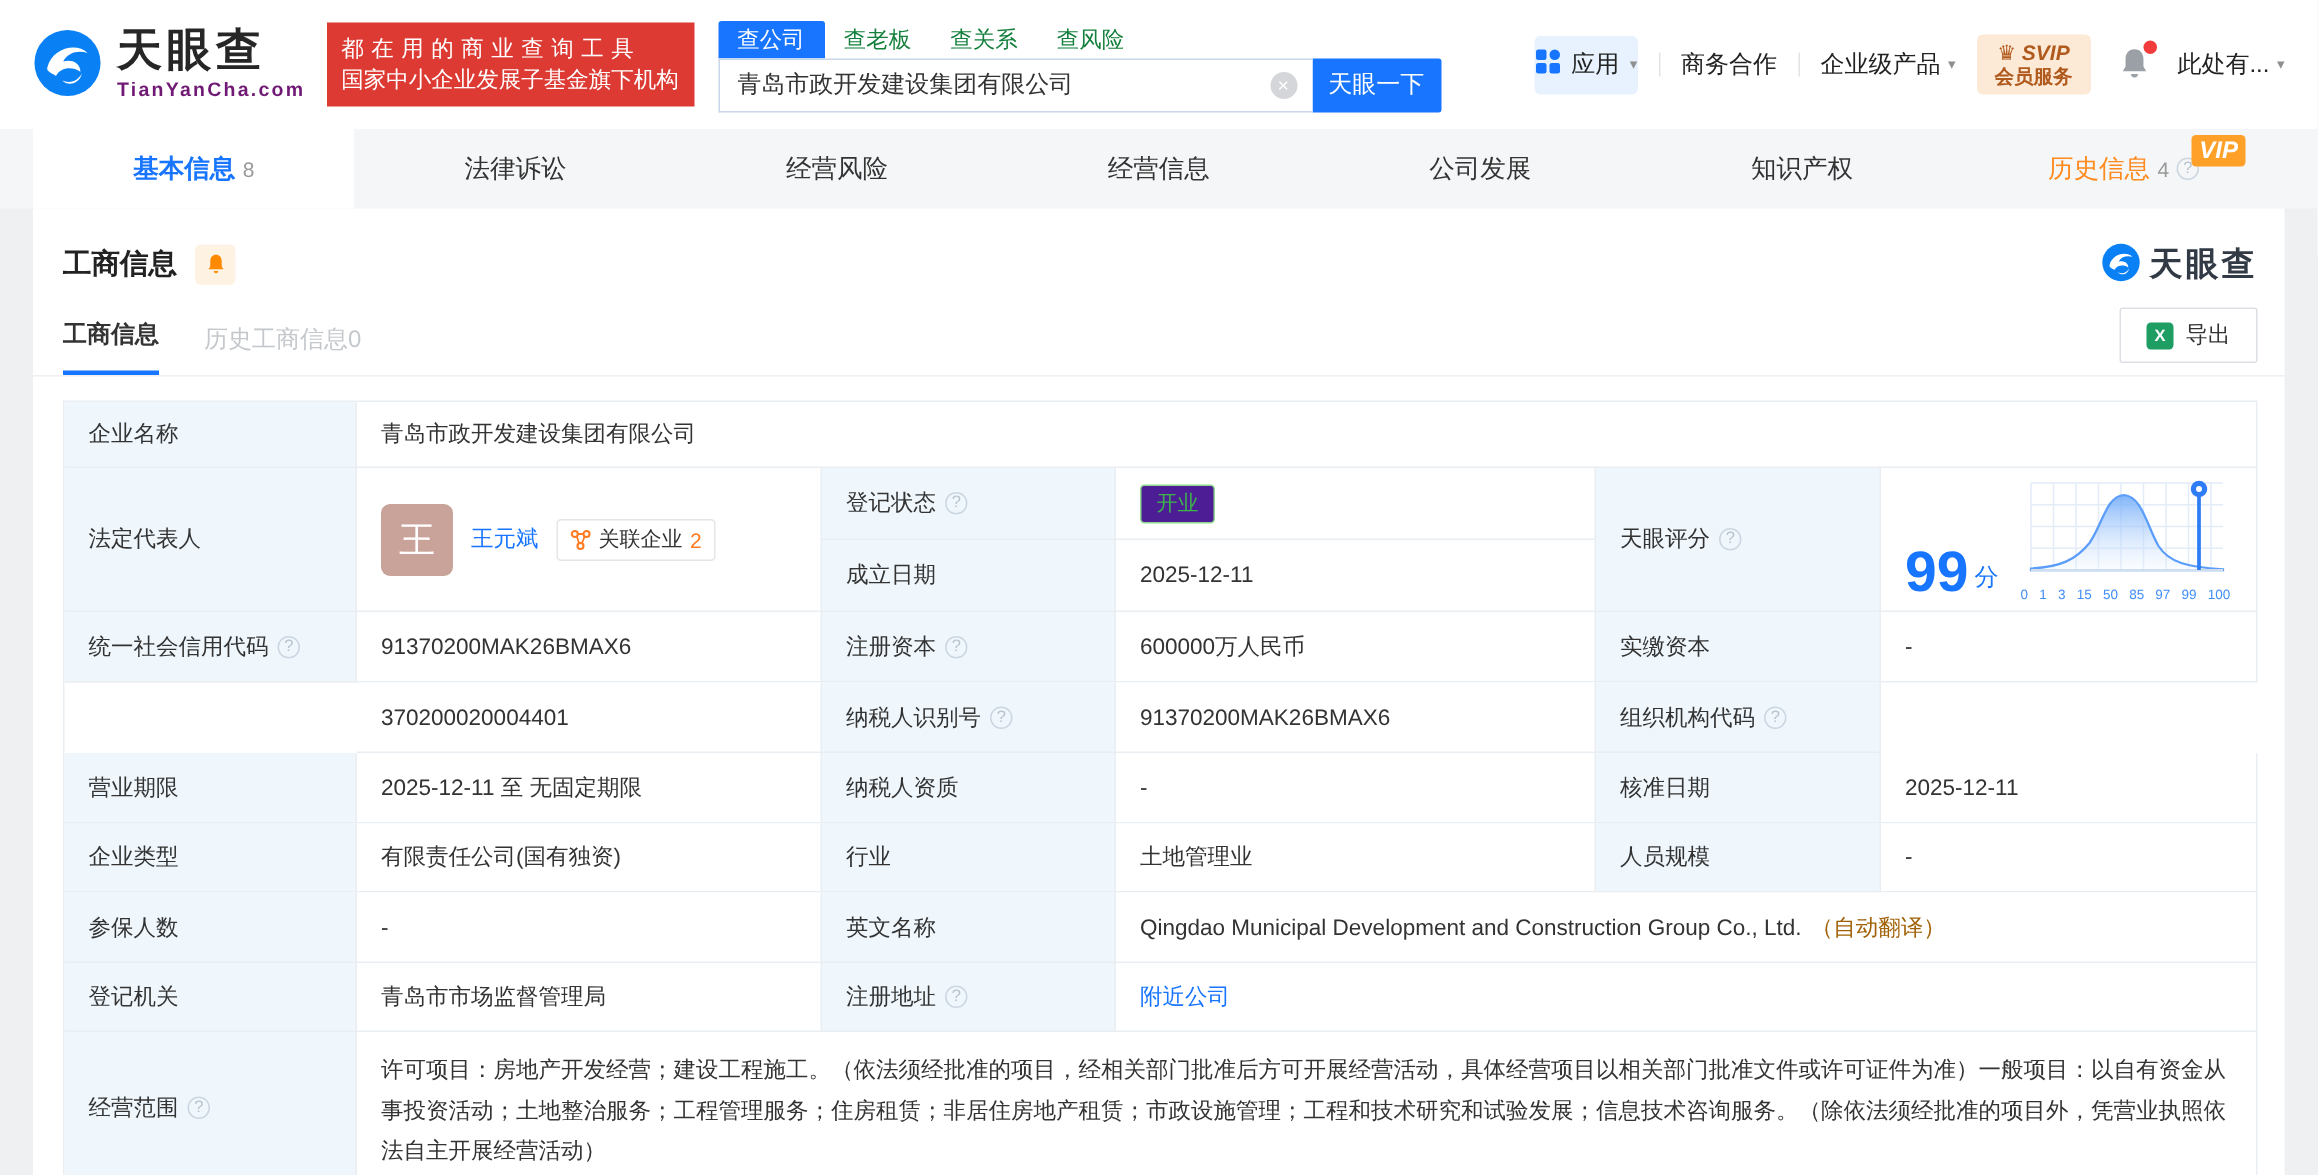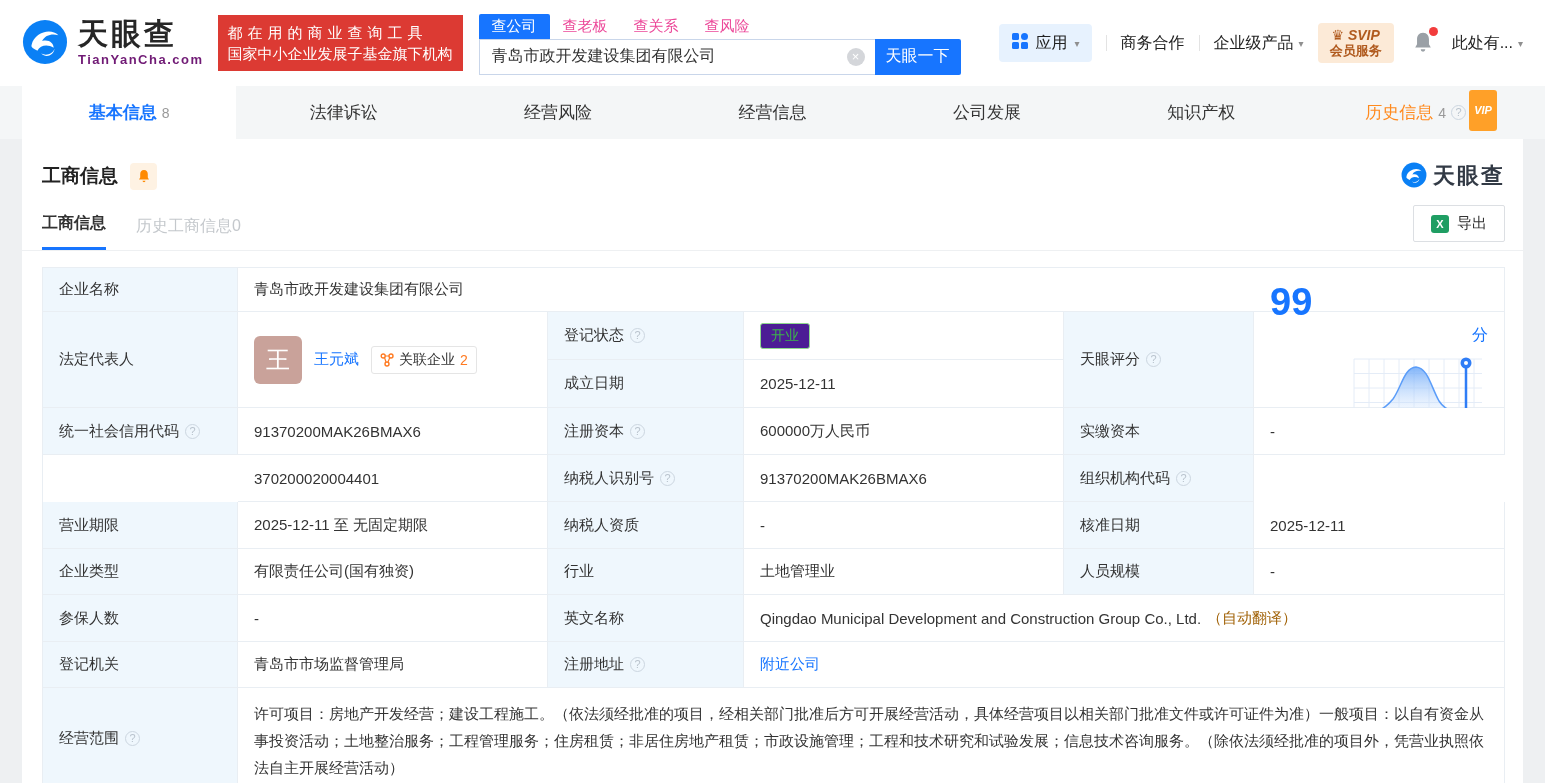--- a/index.html
+++ b/index.html
@@ -10,44 +10,44 @@
   }
   
   .topbar { background:#fff; height:86px; display:flex; align-items:center; padding:0 22px; white-space:nowrap; }
   .logo { display:flex; align-items:center; gap:10px; cursor:pointer; }
   .logo-txt .cn { font-size:30px; font-weight:bold; color:#262626; letter-spacing:3px; line-height:30px;}
   .logo-txt .en { font-size:13px; font-weight:bold; color:#701a75; letter-spacing:1.5px; margin-top:3px;}
   .slogan { background:#dc3a33; color:#fff; padding:7px 10px; margin-left:14px; line-height:21px; font-size:15px; }
   .slogan .l1 { letter-spacing:5px; }
   .search-block { margin-left:16px; width:482px; }
   .search-tabs { display:flex; align-items:flex-end; gap:0; height:27px; }
-  .search-tab { font-size:15px; color:#ec4899; padding:3px 13px; cursor:pointer; }
+  .search-tab { font-size:15px; color:#15803d; padding:3px 13px; cursor:pointer; }
   .search-tab.active { background:#1775ff; color:#fff; border-radius:2px 2px 0 0; }
   .search-row { display:flex; height:36px; }
   .search-input-wrap { flex:1; position:relative; }
   .search-input { width:100%; height:36px; border:1.5px solid #c9d6ea; border-right:none; padding:0 36px 0 12px; font-size:16px; color:#333; outline:none; font-family:inherit;}
   .clear-btn { position:absolute; right:10px; top:9px; width:18px; height:18px; border-radius:50%; background:#d4d6da; color:#fff; font-size:13px; line-height:17px; text-align:center; cursor:pointer; }
   .search-btn { width:86px; background:#1775ff; color:#fff; font-size:16px; border:none; cursor:pointer; border-radius:0 2px 2px 0; font-family:inherit;}
   .top-right { display:flex; align-items:center; margin-left:auto; gap:14px; }
-  .apps-entry { background:#e7f2fe; border-radius:4px; padding:8px 12px; display:flex; align-items:center; gap:7px; font-size:16px; color:#222; cursor:pointer; }
+  .apps-entry { background:#e7f2fe; border-radius:4px; padding:8px 0; display:flex; align-items:center; gap:7px; font-size:16px; color:#222; cursor:pointer; }
   .caret { font-size:10px; color:#8f8f8f; }
   .vdiv { width:1px; height:16px; background:#e3e3e3; }
   .hlink { font-size:16px; color:#222; cursor:pointer; display:flex; align-items:center; gap:5px;}
   .svip { background:#fcead7; border-radius:4px; padding:4px 12px; text-align:center; line-height:16px; cursor:pointer; }
   .svip .l1 { color:#b05a1e; font-weight:bold; font-style:italic; font-size:14px; }
   .svip .l2 { color:#b05a1e; font-weight:bold; font-size:13px; }
   .bell-wrap { position:relative; cursor:pointer; margin:0 4px; }
   .red-dot { position:absolute; top:-3px; right:-4px; width:9px; height:9px; background:#f23c3c; border-radius:50%; }
   
   .nav-tabs { display:flex; background:#f4f6f7; height:53px; padding:0 22px; }
   .nav-tab { flex:1; display:flex; align-items:center; justify-content:center; font-size:17px; color:#333; cursor:pointer; position:relative; gap:5px;}
   .nav-tab.active { background:#fff; color:#1775ff; font-weight:bold; }
   .nav-tab .cnt { font-size:14px; color:#999; font-weight:normal; }
   .nav-tab.vip-tab { color:#ff8a1e; }
-  .vip-badge { position:absolute; top:4px; right:26px; background:#ffa028; color:#fff; font-size:11px; font-style:italic; font-weight:bold; border-radius:3px; padding:14px 5px; line-height:13px;}
+  .vip-badge { position:absolute; top:4px; right:26px; background:#ffa028; color:#fff; font-size:16px; font-style:italic; font-weight:bold; border-radius:3px; padding:4px 5px; line-height:13px;}
   .vip-badge:after { content:""; position:absolute; left:4px; bottom:-3px; border:3px solid transparent; border-top-color:#ffa028; }
   .q-icon { display:inline-block; width:15px; height:15px; border:1px solid #ccd6e0; border-radius:50%; color:#b9c3cd; font-size:11px; line-height:13px; text-align:center; flex:none;}
   
   .container { margin:0 22px; background:#fff; padding-bottom:10px; }
   .section-head { display:flex; align-items:center; padding:22px 18px 0 20px; }
   .section-title { font-size:19px; font-weight:bold; color:#222; }
   .bell-chip { width:27px; height:27px; background:#fef2e3; border-radius:4px; margin-left:12px; display:flex; align-items:center; justify-content:center; cursor:pointer;}
   .watermark { margin-left:auto; display:flex; align-items:center; gap:6px; }
   .watermark .wm-txt { font-size:22px; font-weight:bold; color:#323a45; letter-spacing:2px;}
   .subtab-row { display:flex; align-items:flex-end; padding:14px 18px 0 20px; border-bottom:1px solid #eef0f2; }
@@ -65,21 +65,21 @@
   .lbl { background:#eff7fd; color:#333; }
   .val { background:#fff; color:#333; }
   .gc1{grid-column:1}.gc2{grid-column:2}.gc3{grid-column:3}.gc4{grid-column:4}.gc5{grid-column:5}.gc6{grid-column:6}
   .gc2-7{grid-column:2/7}.gc4-7{grid-column:4/7}
   .gr1{grid-row:1}.gr2{grid-row:2}.gr3{grid-row:3}.gr23{grid-row:2/4}.gr4{grid-row:4}.gr5{grid-row:5}.gr6{grid-row:6}.gr7{grid-row:7}.gr8{grid-row:8}.gr9{grid-row:9}.gr10{grid-row:10}
   .avatar { width:48px; height:48px; background:#c9a29a; border-radius:6px; color:#fff; font-size:24px; display:flex; align-items:center; justify-content:center; flex:none;}
   .blue-link { color:#1775ff; cursor:pointer; text-decoration:none; }
   .rel-badge { border:1px solid #e5e5e5; border-radius:3px; padding:4px 8px; display:flex; align-items:center; gap:5px; font-size:14px; cursor:pointer; background:#fff;}
   .rel-badge .num { color:#ff7a21; }
   .status-badge { border:1px solid #8ed98e; background:#4c1d95; color:#3cb44a; padding:3px 10px; border-radius:3px; font-size:14px; }
-  .score-val { display:flex; align-items:flex-start; gap:4px; width:100%;flex-direction:column; }
+  .score-val { display:flex; align-items:flex-end; gap:4px; width:100%; }
   .score-num { font-size:38px; font-weight:bold; color:#1775ff; line-height:38px; }
   .score-unit { font-size:16px; color:#1775ff; align-self:flex-end; padding-bottom:5px;}
   .score-chart { margin-left:auto; width:142px; }
   .axis-labels { display:flex; justify-content:space-between; font-size:9px; color:#3f8df7; padding:1px 1px 0 1px; }
   .scope-val { line-height:27px; align-items:flex-start; padding-top:12px; }
   .note { color:#a16207; }
   .dash { color:#333; }
 </style>
 </head>
 <body>

